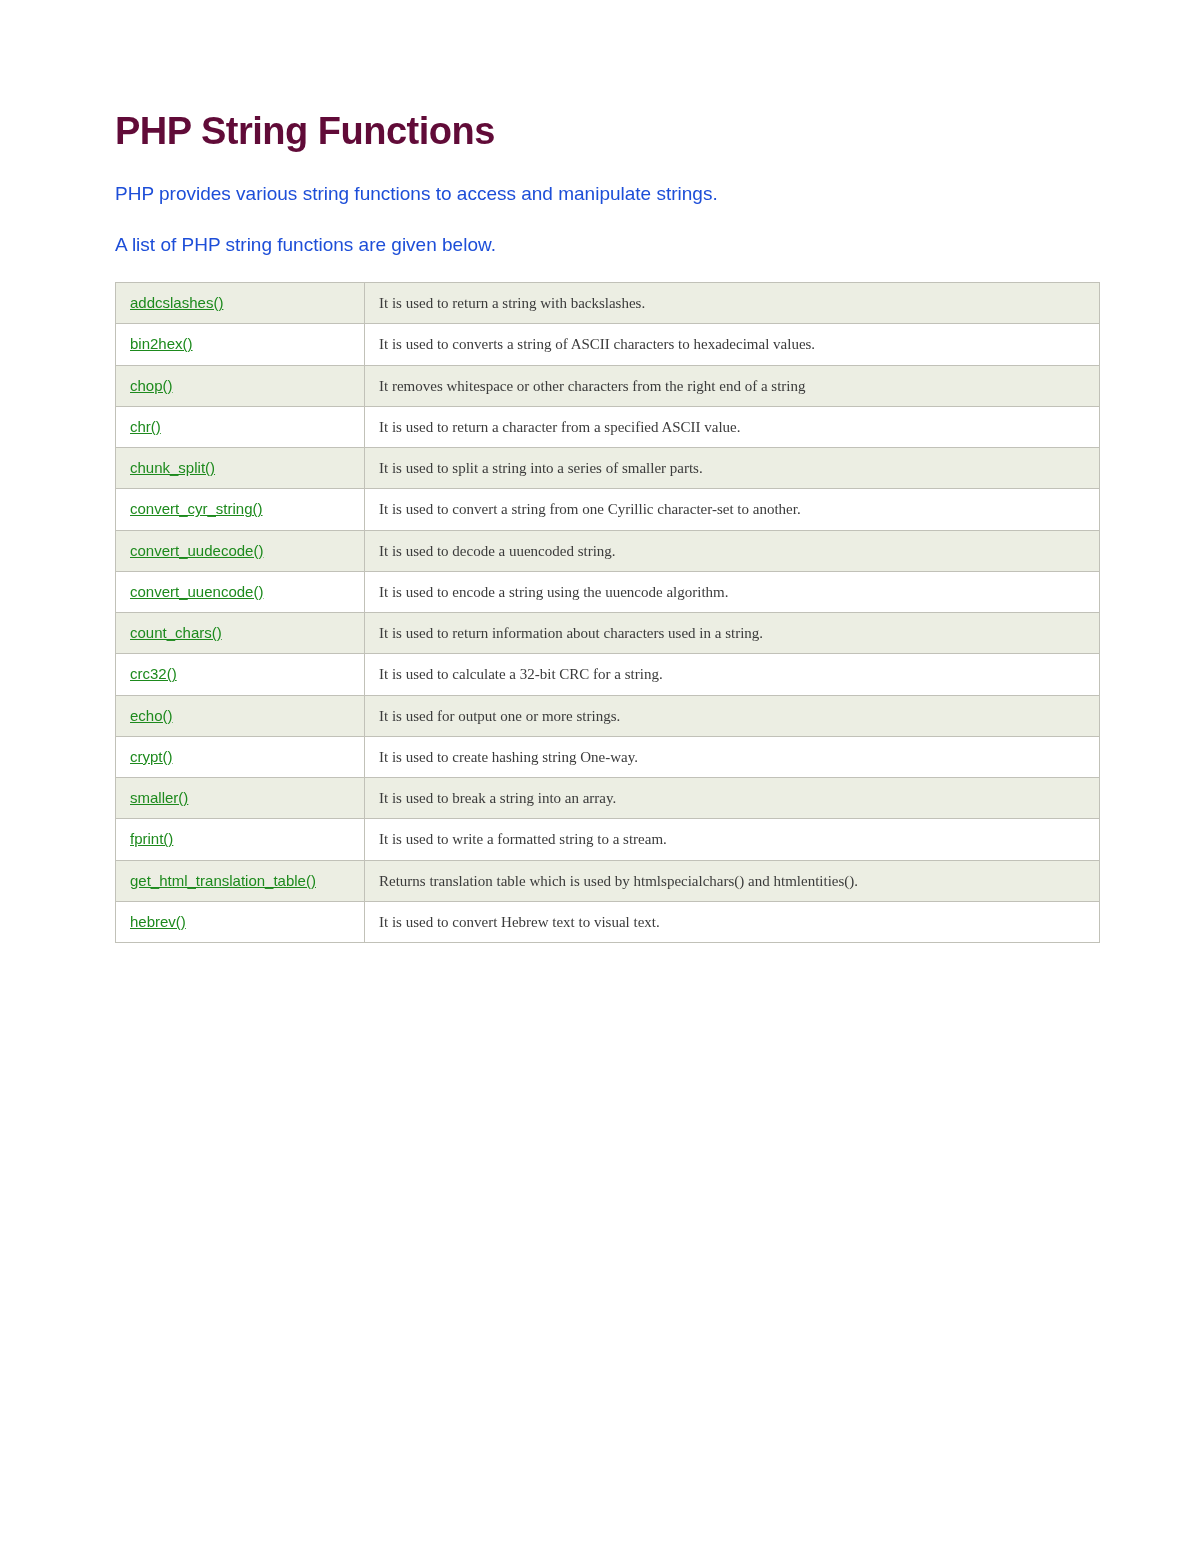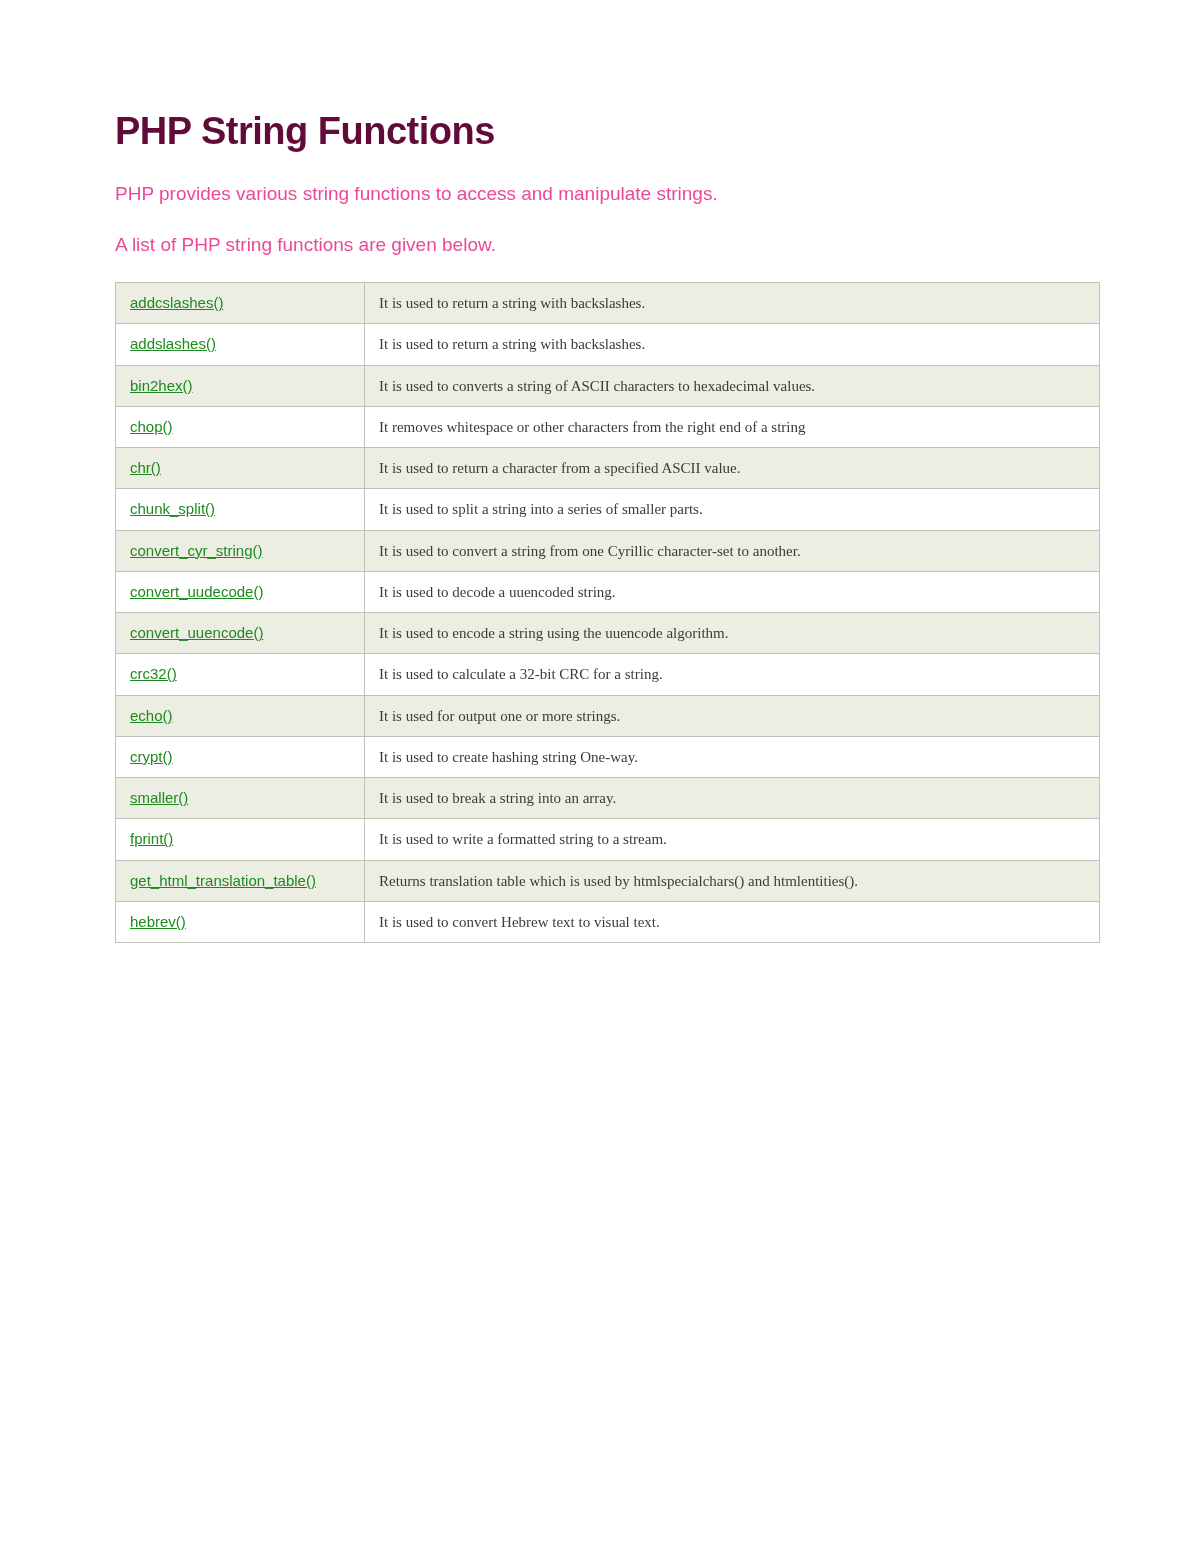--- a/index.html
+++ b/index.html
@@ -17,21 +17,21 @@
     width: 1069px;
   }
   h1 {
     color: #610B38;
     font-size: 38px;
     font-weight: 600;
     margin: 0 0 28px 0;
     letter-spacing: -0.5px;
   }
   p.intro {
-    color: #ec4899;
+    color: #1d4ed8;
     font-size: 19px;
     margin: 0 0 24px 0;
     line-height: 1.4;
   }
   table {
     border-collapse: collapse;
     width: 985px;
     table-layout: fixed;
   }
   table tr td {
@@ -72,24 +72,20 @@
   <p class="intro">PHP provides various string functions to access and manipulate strings.</p>
   <p class="intro">A list of PHP string functions are given below.</p>
 
   <table>
     <tbody id="table-body">
     <tr>
           <td class="fn-col"><a class="fn-link" href="#">addcslashes()</a></td>
           <td class="desc-col">It is used to return a string with backslashes.</td>
         </tr>
         <tr>
-          <td class="fn-col"><a class="fn-link" href="#">addslashes()</a></td>
-          <td class="desc-col">It is used to return a string with backslashes.</td>
-        </tr>
-        <tr>
           <td class="fn-col"><a class="fn-link" href="#">bin2hex()</a></td>
           <td class="desc-col">It is used to converts a string of ASCII characters to hexadecimal values.</td>
         </tr>
         <tr>
           <td class="fn-col"><a class="fn-link" href="#">chop()</a></td>
           <td class="desc-col">It removes whitespace or other characters from the right end of a string</td>
         </tr>
         <tr>
           <td class="fn-col"><a class="fn-link" href="#">chr()</a></td>
           <td class="desc-col">It is used to return a character from a specified ASCII value.</td>
@@ -102,20 +98,24 @@
           <td class="fn-col"><a class="fn-link" href="#">convert_cyr_string()</a></td>
           <td class="desc-col">It is used to convert a string from one Cyrillic character-set to another.</td>
         </tr>
         <tr>
           <td class="fn-col"><a class="fn-link" href="#">convert_uudecode()</a></td>
           <td class="desc-col">It is used to decode a uuencoded string.</td>
         </tr>
         <tr>
           <td class="fn-col"><a class="fn-link" href="#">convert_uuencode()</a></td>
           <td class="desc-col">It is used to encode a string using the uuencode algorithm.</td>
+        </tr>
+        <tr>
+          <td class="fn-col"><a class="fn-link" href="#">count_chars()</a></td>
+          <td class="desc-col">It is used to return information about characters used in a string.</td>
         </tr>
         <tr>
           <td class="fn-col"><a class="fn-link" href="#">crc32()</a></td>
           <td class="desc-col">It is used to calculate a 32-bit CRC for a string.</td>
         </tr>
         <tr>
           <td class="fn-col"><a class="fn-link" href="#">echo()</a></td>
           <td class="desc-col">It is used for output one or more strings.</td>
         </tr>
         <tr>

